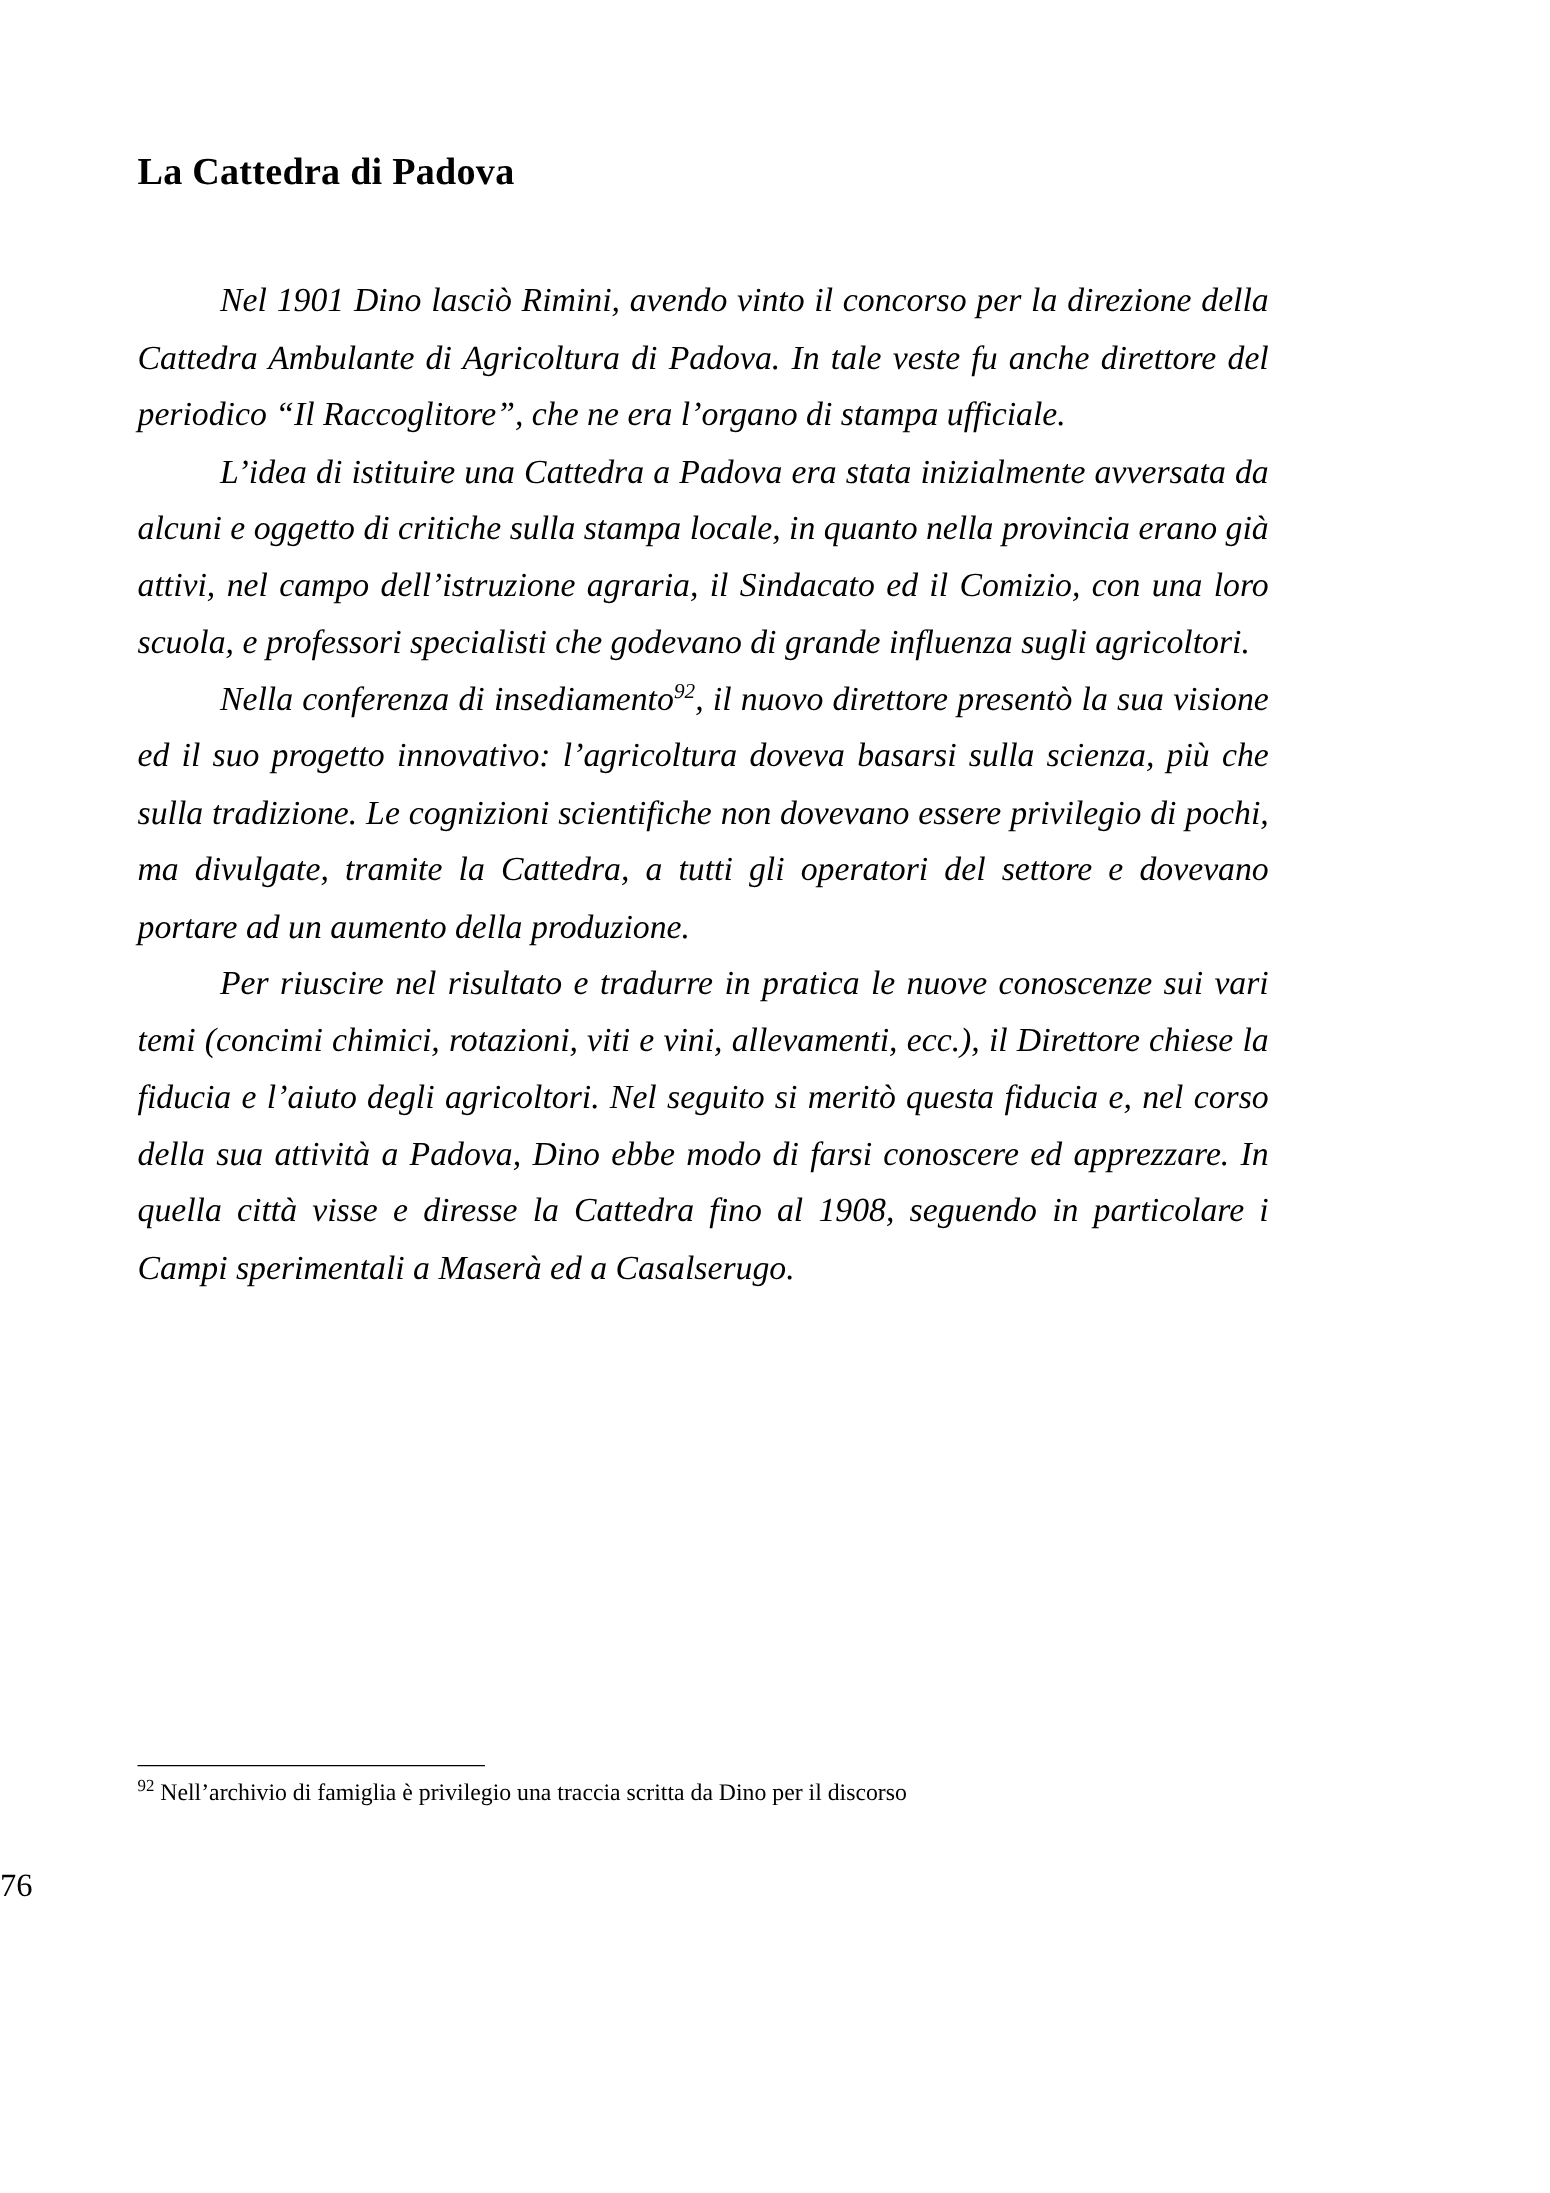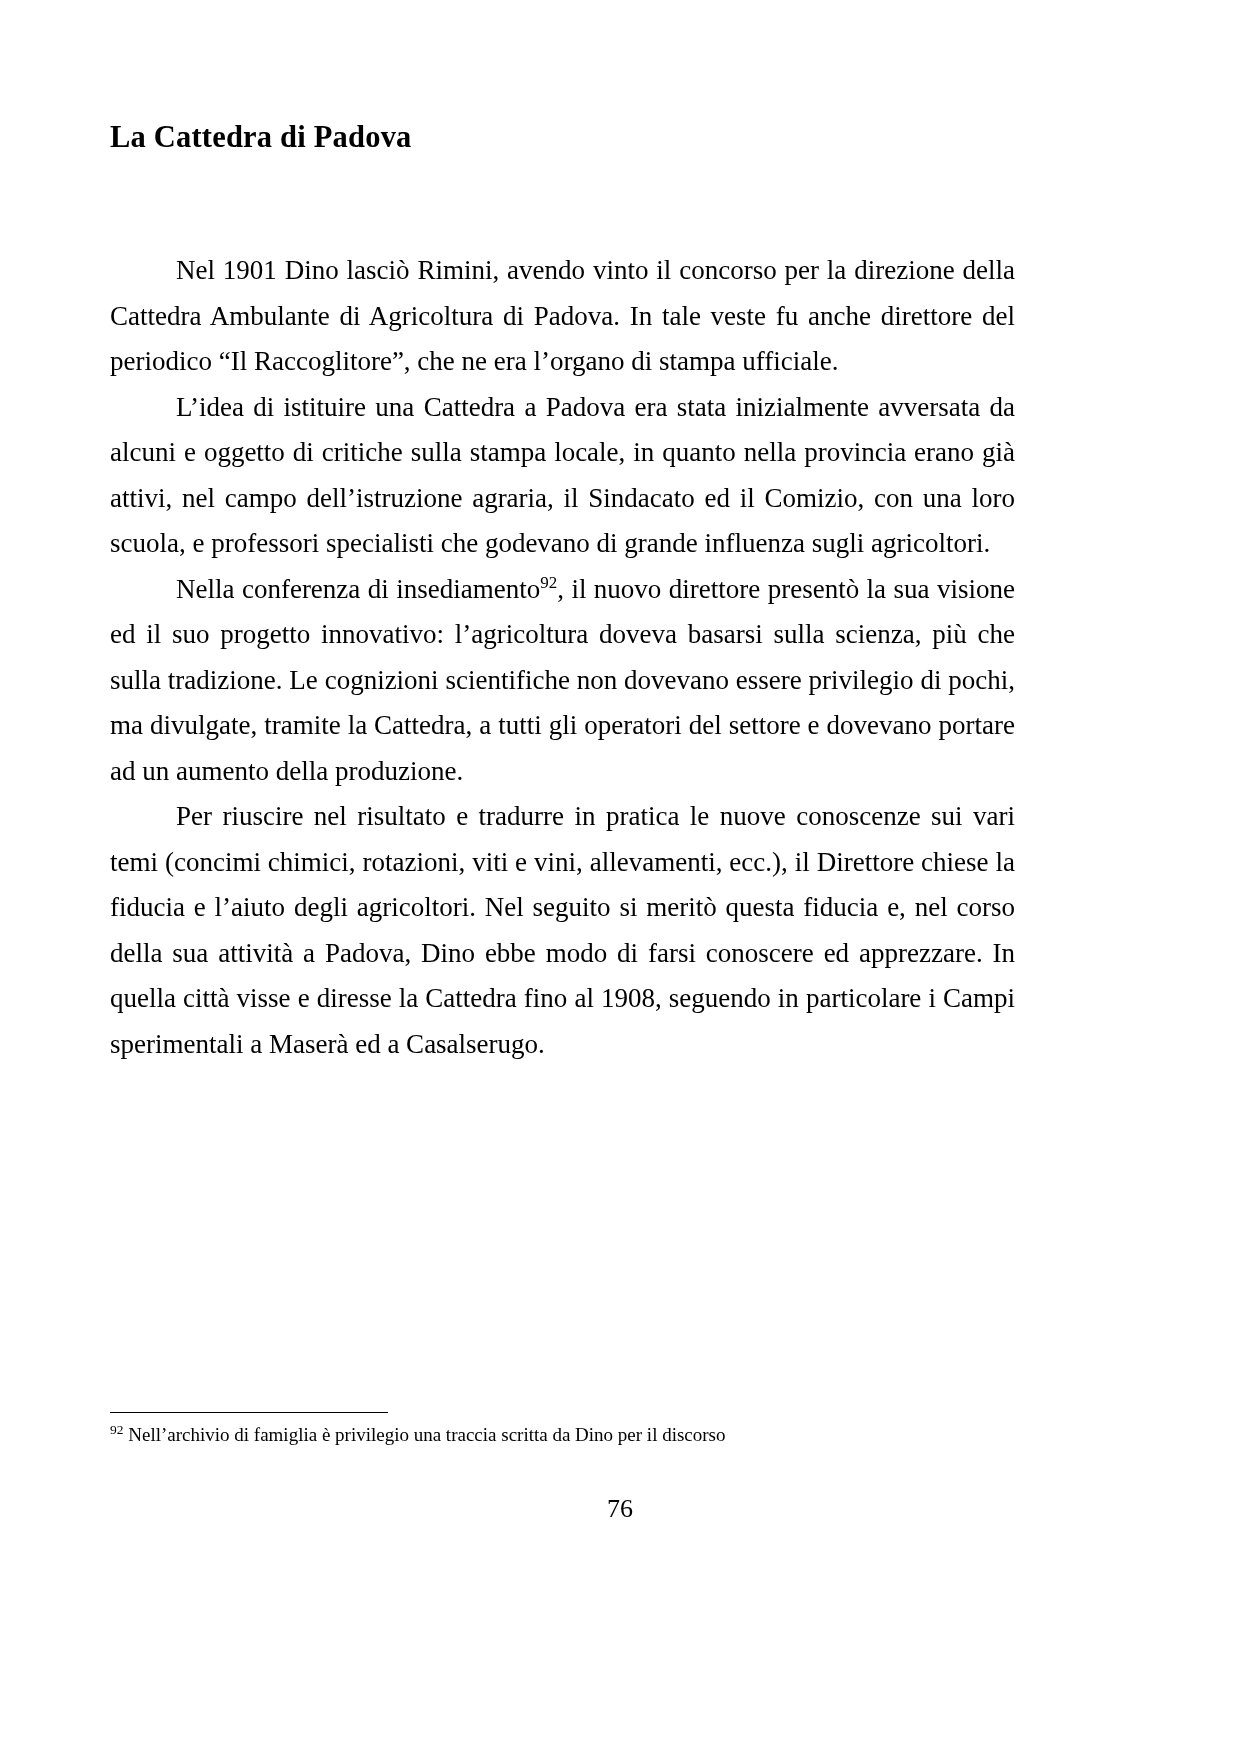--- a/index.html
+++ b/index.html
@@ -26,21 +26,22 @@
     width: 905px;
   }
   .page-title {
     font-size: 30.5px;
     font-weight: bold;
     letter-spacing: 0.2px;
     margin: 0 0 0 0;
     line-height: 1.25;
   }
   .body-block {
-    margin-top: 92px;
+    margin-top: 62px;
+    font-style: italic;
   }
   p.para {
     margin: 0 0 0 0;
     font-size: 27px;
     line-height: 45.5px;
     text-align: justify;
     text-justify: inter-word;
     text-indent: 66px;
     hyphens: none;
   }
@@ -73,21 +74,20 @@
   .footnote-text sup {
     font-size: 13.5px;
     vertical-align: super;
     line-height: 0;
   }
   .page-number {
     position: absolute;
     left: 0;
     right: 0;
     top: 1494px;
-    text-align: center;
     font-size: 26px;
     line-height: 30px;
   }
 </style>
 </head>
 <body>
 
 <div class="page">
 
   <div class="content">

